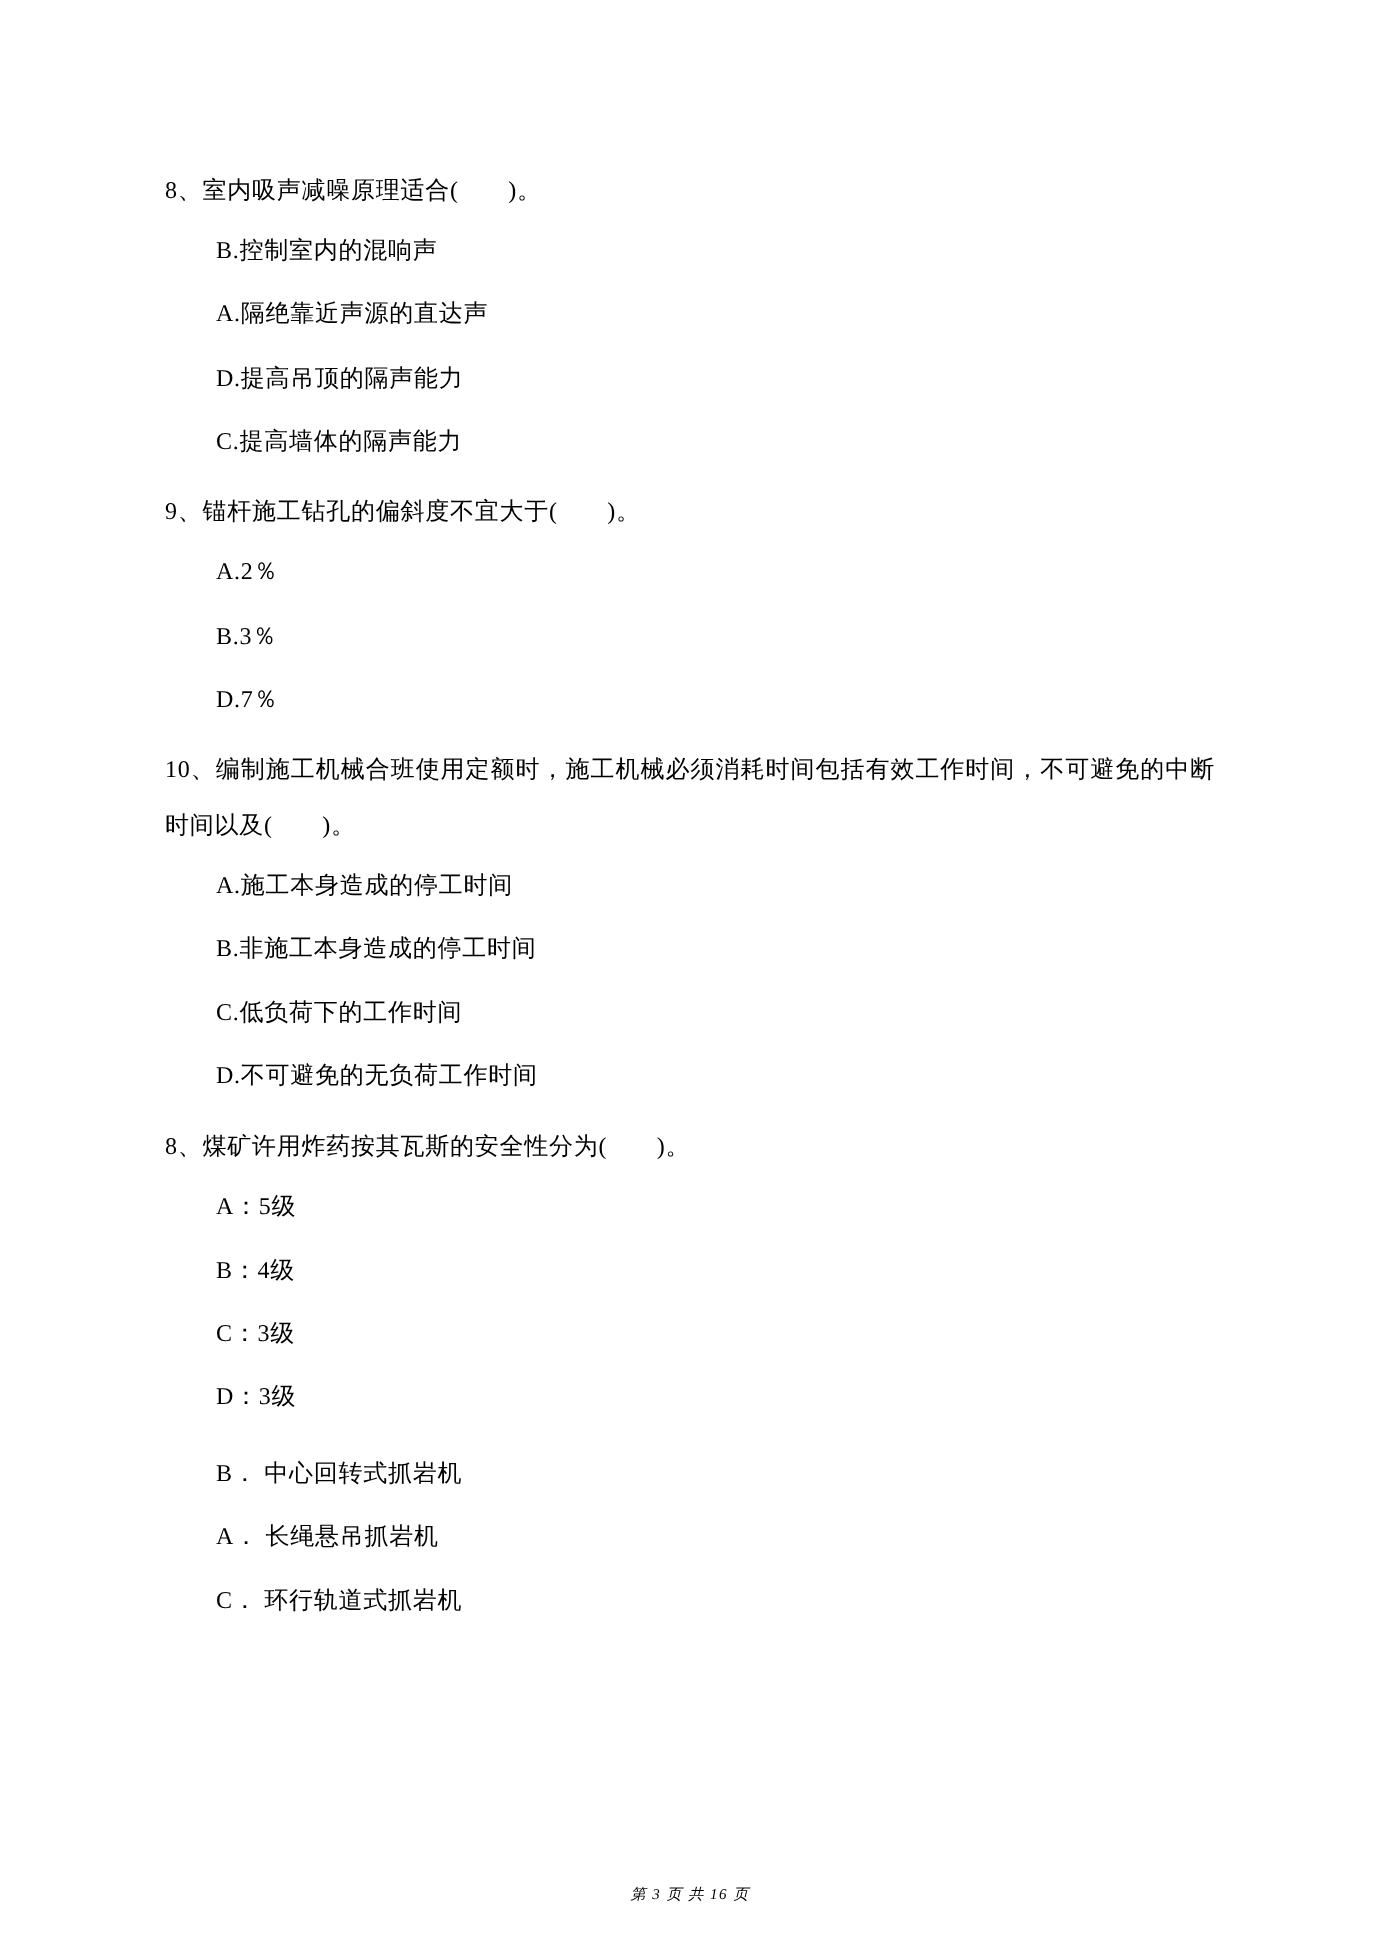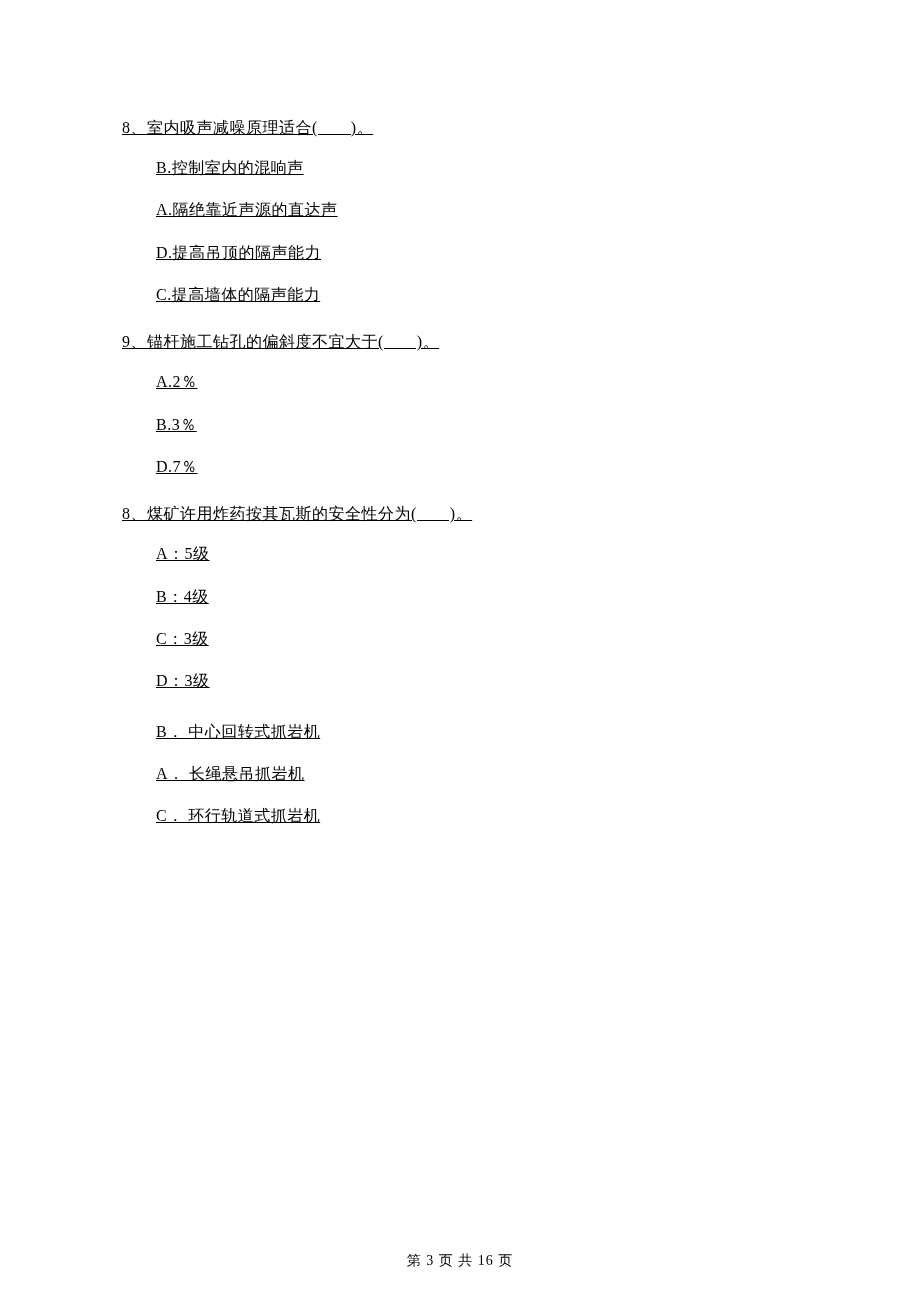--- a/index.html
+++ b/index.html
@@ -12,43 +12,43 @@
     width: 920px;
     height: 1302px;
     position: relative;
     box-sizing: border-box;
   }
   .page {
     padding: 110px 110px 0 110px;
     box-sizing: border-box;
   }
   .question {
-    margin: 0 0 8px 12px;
+    margin: 0 0 8px 0;
     line-height: 2.3;
-    text-decoration: underline;
   }
   .question-stem {
     text-align: justify;
     letter-spacing: 0.5px;
   }
   .options {
     padding-left: 34px;
   }
   .option {
     line-height: 2.65;
     letter-spacing: 0.5px;
   }
   .footer {
     position: absolute;
     bottom: 32px;
     left: 0;
     width: 100%;
     text-align: center;
-    font-size: 14px;
+    font-size: 10px;
     letter-spacing: 1px;
+    font-style: italic;
   }
 </style>
 </head>
 <body>
 
 <div class="page">
 
   <div class="question">
     <div class="question-stem">8、室内吸声减噪原理适合(　　)。</div>
     <div class="options">
@@ -61,20 +61,29 @@
 
   <div class="question">
     <div class="question-stem">9、锚杆施工钻孔的偏斜度不宜大于(　　)。</div>
     <div class="options">
       <div class="option">A.2％</div>
       <div class="option">B.3％</div>
       <div class="option">D.7％</div>
     </div>
   </div>
 
+  <div class="question">
+    <div class="question-stem">10、编制施工机械合班使用定额时，施工机械必须消耗时间包括有效工作时间，不可避免的中断时间以及(　　)。</div>
+    <div class="options">
+      <div class="option">A.施工本身造成的停工时间</div>
+      <div class="option">B.非施工本身造成的停工时间</div>
+      <div class="option">C.低负荷下的工作时间</div>
+      <div class="option">D.不可避免的无负荷工作时间</div>
+    </div>
+  </div>
 
   <div class="question">
     <div class="question-stem">8、煤矿许用炸药按其瓦斯的安全性分为(　　)。</div>
     <div class="options">
       <div class="option">A：5级</div>
       <div class="option">B：4级</div>
       <div class="option">C：3级</div>
       <div class="option">D：3级</div>
     </div>
   </div>

